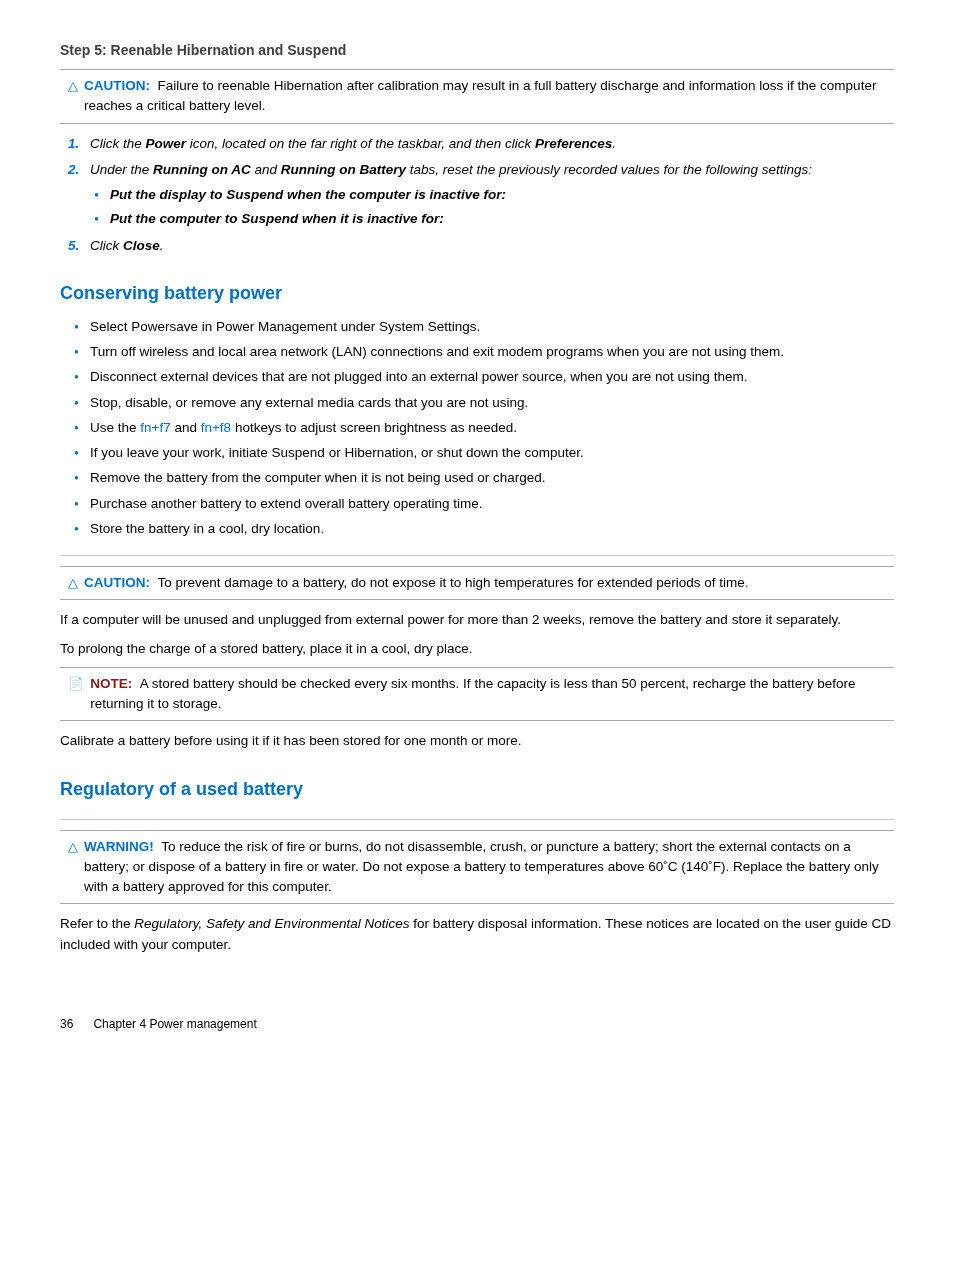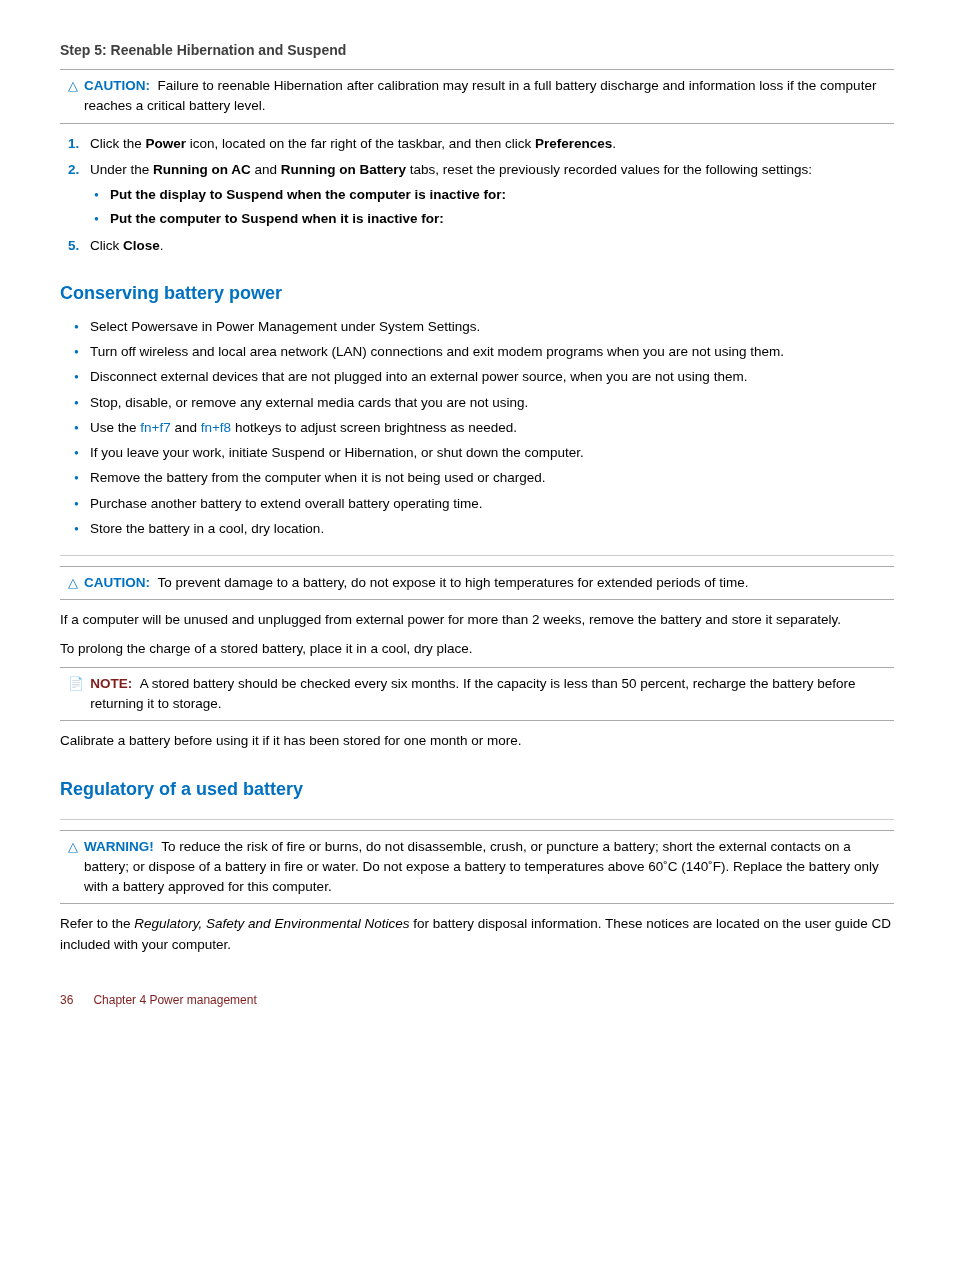--- a/index.html
+++ b/index.html
@@ -50,20 +50,21 @@
       align-items: flex-start;
       gap: 6px;
     }
     .note-label {
       color: #7f1d1d;
       font-weight: bold;
     }
     .numbered-list {
       margin-left: 30px;
       margin-bottom: 0;
+      font-style: italic;
     }
     .numbered-list li {
       margin-bottom: 6px;
       list-style: none;
       counter-increment: step-counter;
       position: relative;
     }
     .numbered-list li::before {
       content: counter(step-counter) ".";
       position: absolute;
@@ -105,23 +106,23 @@
       position: absolute;
       left: -16px;
       font-size: 8px;
       top: 4px;
       color: #0070c0;
     }
     .link { color: #0070c0; }
     p { margin-bottom: 8px; }
     .section-block { margin-bottom: 16px; }
     .footer {
-      margin-top: 36px;
+      margin-top: 60px;
       font-size: 12px;
-      color: #7f1d1d;
+      color: #000000;
     }
     .triangle-icon {
       font-size: 13px;
       color: #0070c0;
     }
     .note-book-icon {
       font-size: 13px;
     }
     hr.section-rule {
       border: none;

